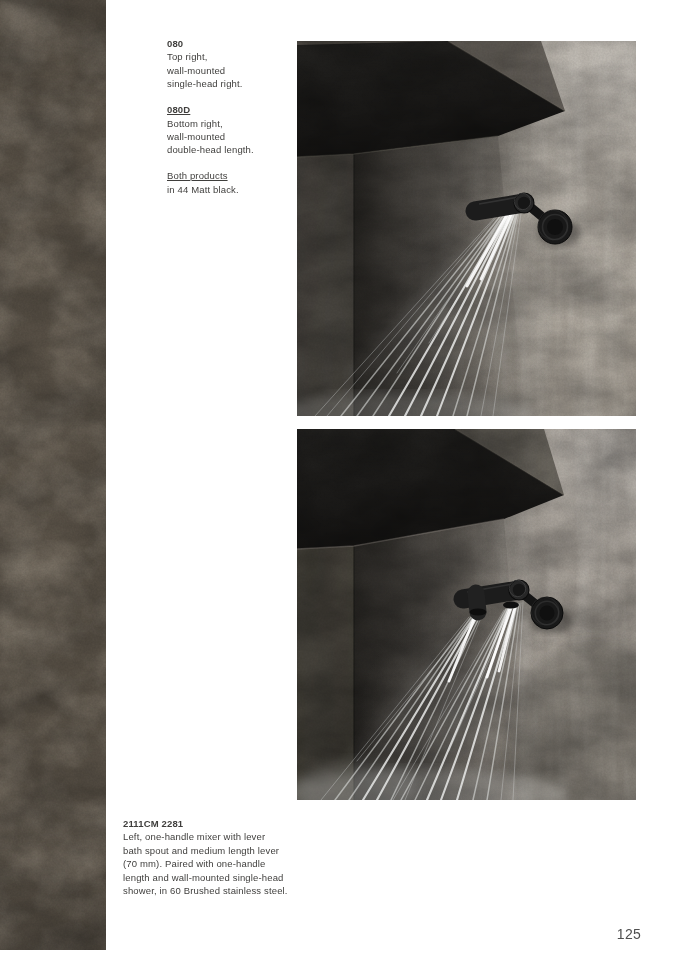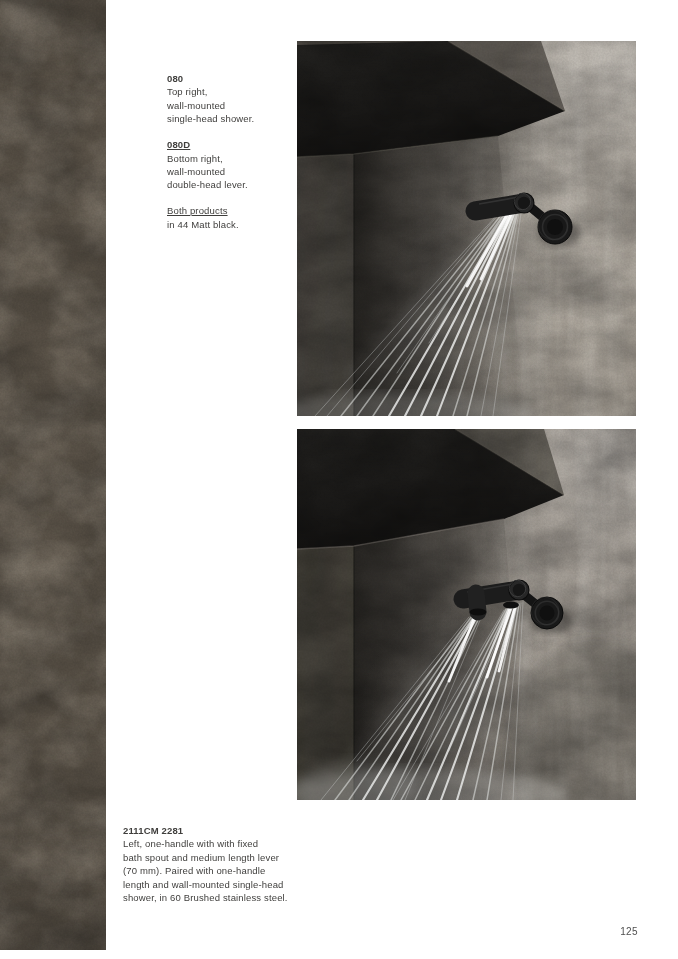--- a/index.html
+++ b/index.html
@@ -3,55 +3,55 @@
 <meta charset="utf-8">
 <style>
   html,body { margin:0; padding:0; background:#ffffff; }
   .page {
     position:relative; width:678px; height:959px; background:#ffffff;
     font-family:"Liberation Sans", sans-serif; overflow:hidden;
   }
   .strip { position:absolute; left:0; top:0; width:106px; height:950px; display:block; }
   .cap { position:absolute; color:#3f3e3c; font-size:9.5px; line-height:13.4px; letter-spacing:0.15px; }
   .cap p { margin:0; }
-  .cap .code { font-weight:bold;margin-top:35px; }
+  .cap .code { font-weight:bold; }
   .cap p.mt { margin-top:12.5px;text-decoration:underline; }
   .cap-top { left:167px; top:37px; }
-  .cap-bottom { left:123px; top:789px; }
+  .cap-bottom { left:123px; top:817px; }
   figure.photo { position:absolute; left:297px; margin:0; padding:0; }
   figure.photo1 { top:41px;  width:339px; height:375px; }
   figure.photo2 { top:429px; width:339px; height:371px; }
   figure.photo svg { display:block; width:100%; height:100%; }
   .pagenum {
     position:absolute; left:608px; top:926px; width:42px; text-align:center;
-    font-size:10px; color:#4f4f4f; letter-spacing:0.3px;
+    font-size:14px; color:#4f4f4f; letter-spacing:0.3px;
   }
 </style>
 </head>
 <body>
 
 <div class="page">
 
   <svg class="strip" viewBox="0 0 106 950" preserveAspectRatio="none" role="img" aria-label="Brown-grey natural stone texture strip">
     <rect width="106" height="950" fill="#5e564b"></rect>
     <rect width="106" height="950" fill="#fff" filter="url(#mottleWarm)" opacity="0.55"></rect>
     <rect width="106" height="950" fill="#000" filter="url(#mottleDark1)" opacity="0.30"></rect>
     <rect width="106" height="950" fill="#000" filter="url(#grainD)" opacity="0.13"></rect>
     <rect width="106" height="950" fill="url(#stripShade)"></rect>
   </svg>
 
   <div class="cap cap-top">
     <p class="code">080</p>
     <p>Top right,</p>
     <p>wall-mounted</p>
-    <p>single-head shower.</p>
+    <p>single-head right.</p>
     <p class="code mt">080D</p>
     <p>Bottom right,</p>
     <p>wall-mounted</p>
-    <p>double-head lever.</p>
+    <p>double-head length.</p>
     <p class="mt">Both products</p>
     <p>in 44 Matt black.</p>
   </div>
 
   <figure class="photo photo1" aria-label="Wall-mounted single-head shower in matt black spraying water in a concrete shower niche">
     <svg viewBox="0 0 339 375" role="img">
       <rect width="339" height="375" fill="#a49d93"></rect>
       <rect width="339" height="375" fill="#fff" filter="url(#streaks1)" opacity="0.33"></rect>
       <rect width="339" height="375" fill="url(#brightTR)"></rect>
       <rect width="339" height="375" fill="url(#leftDark)"></rect>
@@ -147,21 +147,21 @@
           <circle cx="222" cy="161" r="10" fill="none" stroke="#0c0c0c" stroke-width="1.1"></circle>
           <circle cx="222" cy="161" r="6.2" fill="#161616"></circle>
           <circle cx="220.5" cy="159.5" r="8.2" fill="none" stroke="#4a4a4a" stroke-width="0.8" opacity="0.75"></circle>
         </g>
       </g>
     </svg>
   </figure>
 
   <div class="cap cap-bottom">
     <p class="code">2111CM 2281</p>
-    <p>Left, one-handle with with fixed</p>
+    <p>Left, one-handle mixer with lever</p>
     <p>bath spout and medium length lever</p>
     <p>(70 mm). Paired with one-handle</p>
     <p>length and wall-mounted single-head</p>
     <p>shower, in 60 Brushed stainless steel.</p>
   </div>
 
   <div class="pagenum">125</div>
 </div>
 
 <svg width="0" height="0" style="position:absolute" aria-hidden="true">

